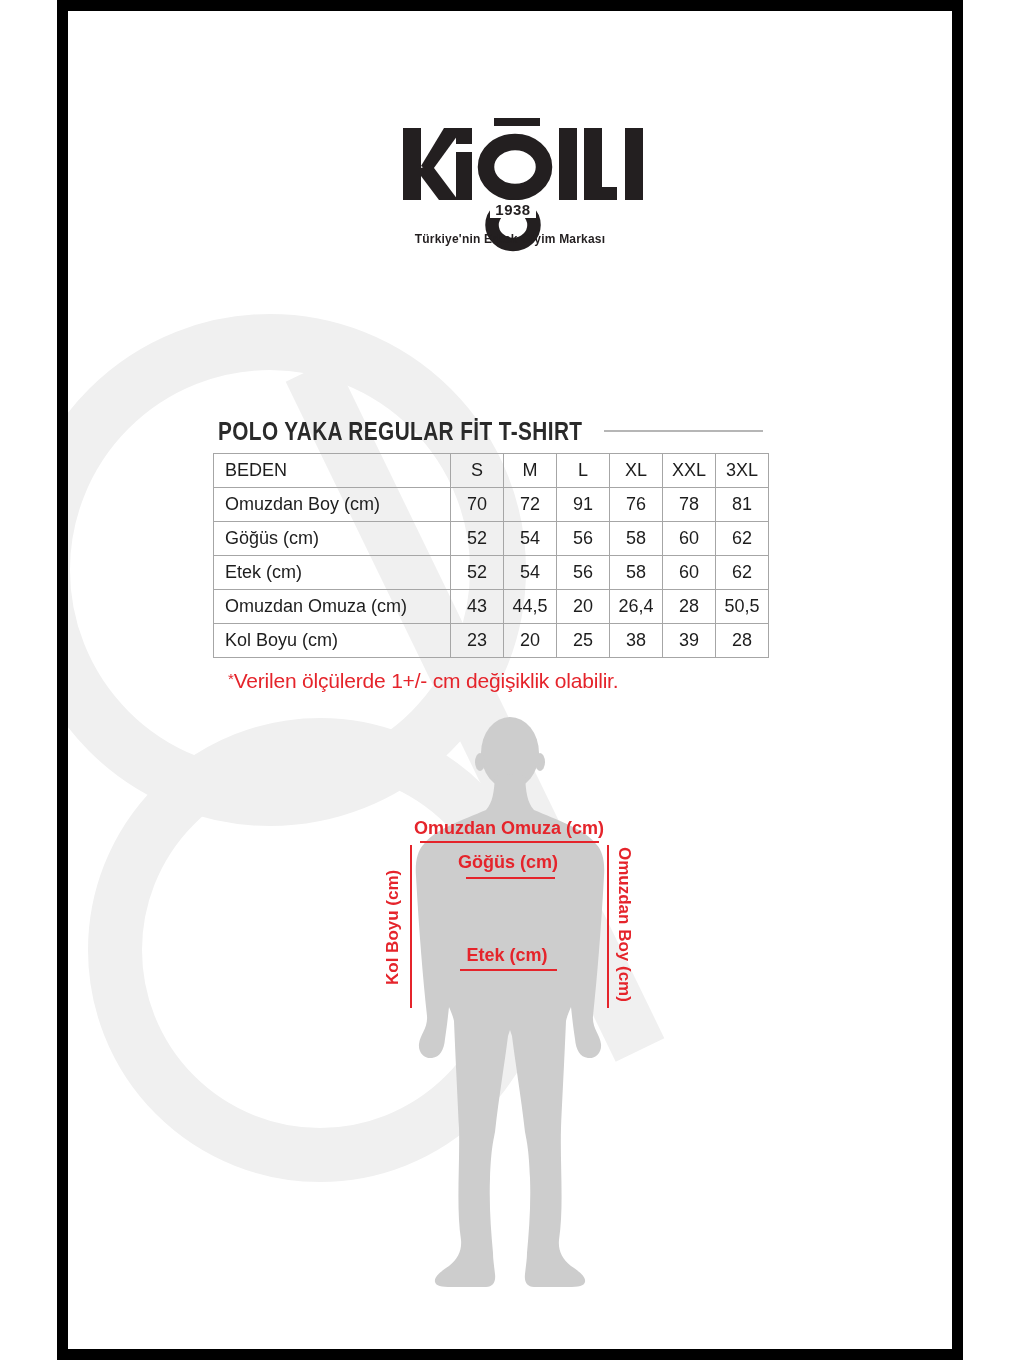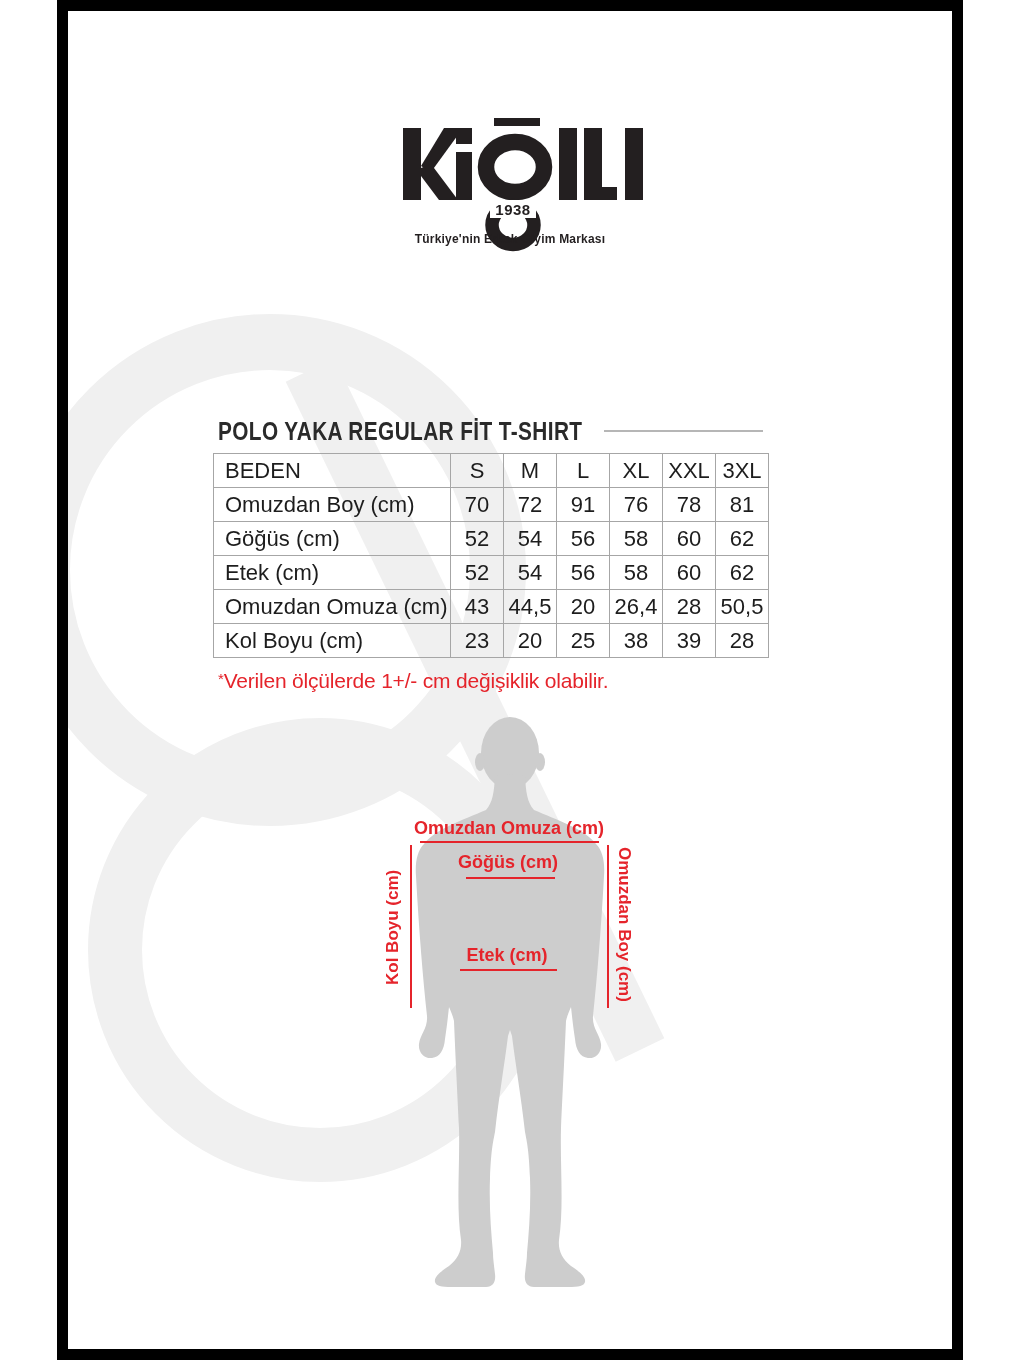--- a/index.html
+++ b/index.html
@@ -35,27 +35,27 @@
   
   .title{position:absolute;left:218px;top:416px;font-size:26px;font-weight:700;
     letter-spacing:.5px;color:#2a2a2a;transform:scaleX(.8);transform-origin:left top;
     white-space:nowrap;z-index:2;}
   .title-rule{position:absolute;left:604px;top:430px;width:159px;height:2px;
     background:var(--line-gray);z-index:2;}
   
   .size-table{position:absolute;left:213px;top:453px;border-collapse:collapse;
     table-layout:fixed;width:556px;z-index:2;background:transparent;}
   .size-table td,.size-table th{border:1px solid var(--table-border-gray);
-    height:33px;font-size:22px;font-weight:400;color:var(--text-black);
+    height:33px;font-size:18px;font-weight:400;color:var(--text-black);
     text-align:center;padding:0;background:transparent;}
   .size-table .lbl{text-align:left;padding-left:11px;}
   .col-beden{width:237px;}
   .col-size{width:53px;}
   
-  .note{position:absolute;left:218px;top:669px;font-size:21px;letter-spacing:-0.2px;
+  .note{position:absolute;left:228px;top:669px;font-size:21px;letter-spacing:-0.2px;
     color:var(--accent-red);z-index:2;white-space:nowrap;}
   .note .star{font-size:15px;vertical-align:4px;}
   
   .figure-svg{position:absolute;left:408px;top:716px;z-index:1;}
   .meas{position:absolute;color:var(--accent-red);font-weight:600;font-size:18px;
     white-space:nowrap;z-index:3;}
   .meas.center{transform:translateX(-50%);}
   .meas-line{position:absolute;background:var(--accent-red);z-index:3;}
   .vlabel{position:absolute;color:var(--accent-red);font-weight:600;font-size:17px;
     white-space:nowrap;z-index:3;writing-mode:vertical-rl;display:flex;

